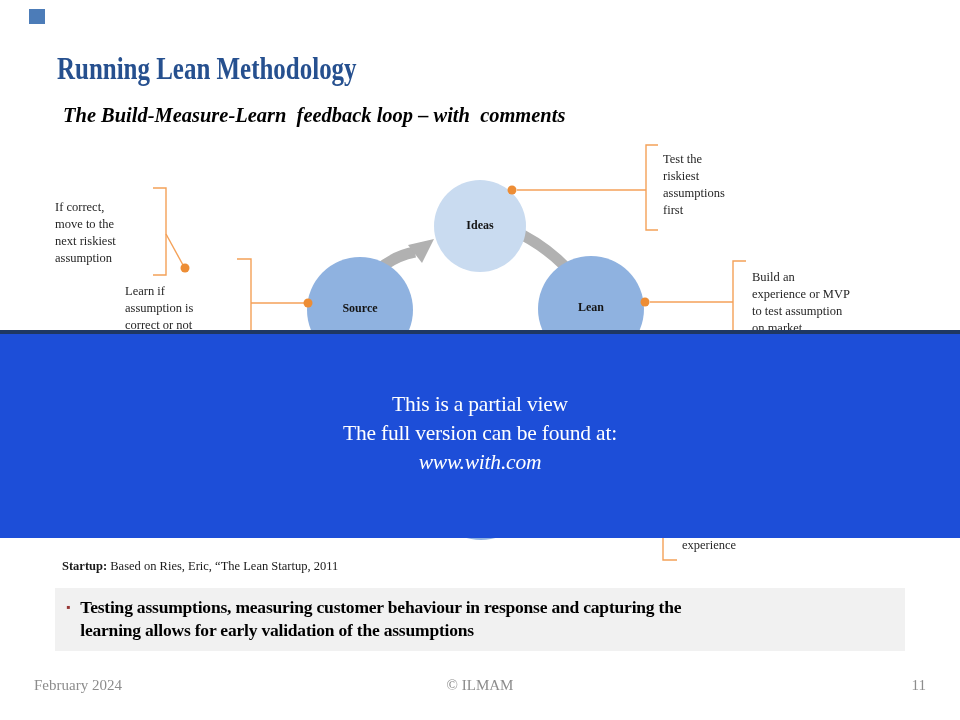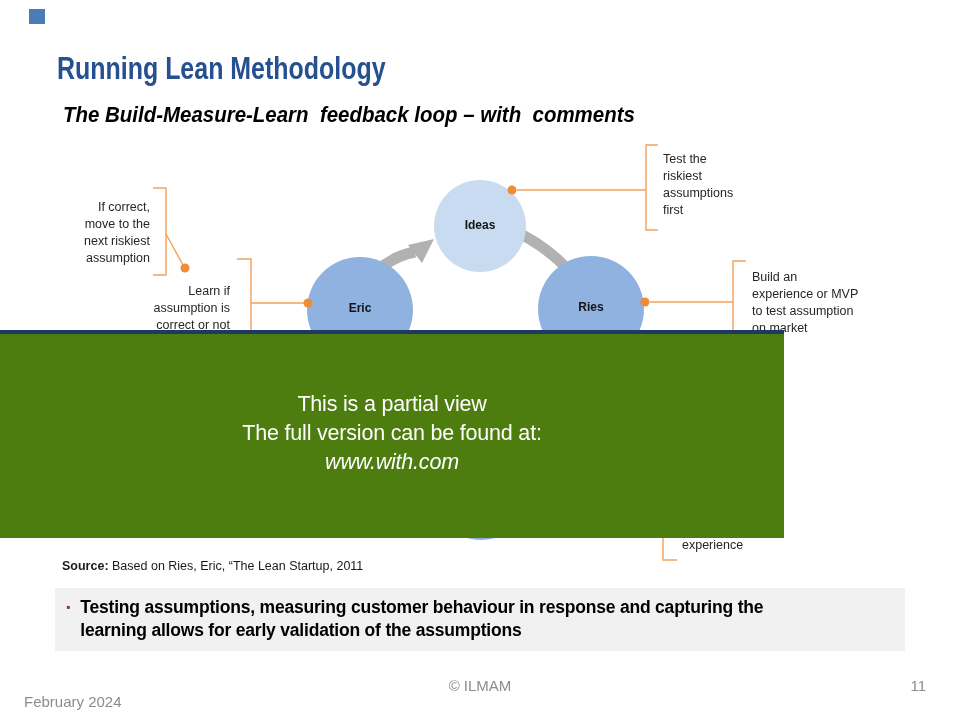--- a/index.html
+++ b/index.html
@@ -1,18 +1,18 @@
 <!DOCTYPE html>
 <html><head>
 <meta charset="utf-8">
 <style>
   html,body{margin:0;padding:0;background:#fff;}
   .slide{
     position:relative;width:960px;height:720px;background:#ffffff;overflow:hidden;
-    font-family:Liberation Sans, sans-serif;color:#000;
+    font-family:Liberation Serif, serif;color:#000;
   }
   .corner-accent{position:absolute;left:29px;top:9px;width:16px;height:15px;background:#4C7CB8;}
   .title{
     position:absolute;left:57px;top:50px;margin:0;font-size:32px;font-weight:bold;color:#26508F;
     transform:scaleX(0.78);transform-origin:left top;white-space:nowrap;letter-spacing:0;
   }
   .subtitle{
     position:absolute;left:63px;top:102px;font-size:22px;font-weight:bold;font-style:italic;color:#000;
     transform:scaleX(0.93);transform-origin:left top;white-space:pre;
   }
@@ -22,43 +22,43 @@
   .node-light{fill:#C9DBF0;stroke:none;}
   .node-med{fill:#8FB2E0;stroke:none;}
   .co{stroke:#F4A158;stroke-width:1.4;fill:none;}
   .dot{fill:#ED8D35;stroke:none;}
   .node-label{
     position:absolute;width:100px;text-align:center;font-weight:bold;font-size:12px;color:#141414;z-index:2;
   }
   .callout{
     position:absolute;font-size:12.5px;line-height:17px;color:#262626;white-space:pre-line;z-index:2;
   }
-  .callout.right{text-align:right;}
+  .callout.right{text-align:left;}
   .overlay-band{
-    position:absolute;left:0;top:330px;width:784px;height:204px;background:#4d7c0f;
+    position:absolute;left:0;top:330px;width:960px;height:204px;background:#1d4ed8;
     border-top:4px solid #1F3864;z-index:5;
   }
   .overlay-text{
     position:absolute;left:0;right:0;top:56px;text-align:center;color:#ffffff;
     font-size:21.5px;line-height:29px;letter-spacing:-0.2px;
   }
   .overlay-text .itl{font-style:italic;}
   .source{position:absolute;left:62px;top:559px;font-size:12.5px;color:#1a1a1a;z-index:6;}
   .source .b{font-weight:bold;}
   .note-box{
     position:absolute;left:55px;top:588px;width:850px;height:63px;background:#F1F1F1;
     box-sizing:border-box;display:flex;align-items:flex-start;padding:8px 12px 0 11px;z-index:6;
   }
   .bullet{color:#963634;font-size:12px;line-height:22px;margin-right:10px;flex:0 0 auto;}
   .note-text{
     font-weight:bold;font-size:17.5px;line-height:23px;letter-spacing:-0.2px;color:#000;
     white-space:pre-line;
   }
   .footer-item{position:absolute;top:677px;font-size:15px;color:#8C8C8C;z-index:6;}
-  .f-date{left:24px;margin-top:16px;}
+  .f-date{left:34px;}
   .f-copy{left:0;right:0;text-align:center;}
   .f-page{right:34px;}
 </style>
 </head>
 <body>
 
 <div class="slide">
 
   <div class="corner-accent"></div>
 
@@ -85,22 +85,22 @@
     <path class="co" d="M237,259 H251 V345"></path>
     <path class="co" d="M251,303 H305"></path>
     <circle class="dot" cx="308" cy="303" r="4.5"></circle>
     <path class="co" d="M746,261 H733 V345"></path>
     <path class="co" d="M733,302 H650"></path>
     <circle class="dot" cx="645" cy="302" r="4.5"></circle>
     <path class="co" d="M663,500 V560 H677"></path>
   </svg>
 
   <div class="node-label" style="left:430px;top:218px;">Ideas</div>
-  <div class="node-label" style="left:310px;top:301px;">Eric</div>
-  <div class="node-label" style="left:541px;top:300px;">Ries</div>
+  <div class="node-label" style="left:310px;top:301px;">Source</div>
+  <div class="node-label" style="left:541px;top:300px;">Lean</div>
 
   <div class="callout" style="left:663px;top:151px;width:100px;">Test the
 riskiest
 assumptions
 first</div>
   <div class="callout right" style="left:55px;top:199px;width:95px;">If correct,
 move to the
 next riskiest
 assumption</div>
   <div class="callout right" style="left:125px;top:283px;width:105px;">Learn if
@@ -113,21 +113,21 @@
   <div class="callout" style="left:682px;top:537px;width:95px;">experience</div>
 
   <div class="overlay-band">
     <div class="overlay-text">
       <div>This is a partial view</div>
       <div>The full version can be found at:</div>
       <div class="itl">www.with.com</div>
     </div>
   </div>
 
-  <div class="source"><span class="b">Source:</span><span> Based on Ries, Eric, “The Lean Startup, 2011</span></div>
+  <div class="source"><span class="b">Startup:</span><span> Based on Ries, Eric, “The Lean Startup, 2011</span></div>
 
   <div class="note-box">
     <span class="bullet">▪</span>
     <div class="note-text">Testing assumptions, measuring customer behaviour in response and capturing the
 learning allows for early validation of the assumptions</div>
   </div>
 
   <div class="footer-item f-date">February 2024</div>
   <div class="footer-item f-copy">© ILMAM</div>
   <div class="footer-item f-page">11</div>

